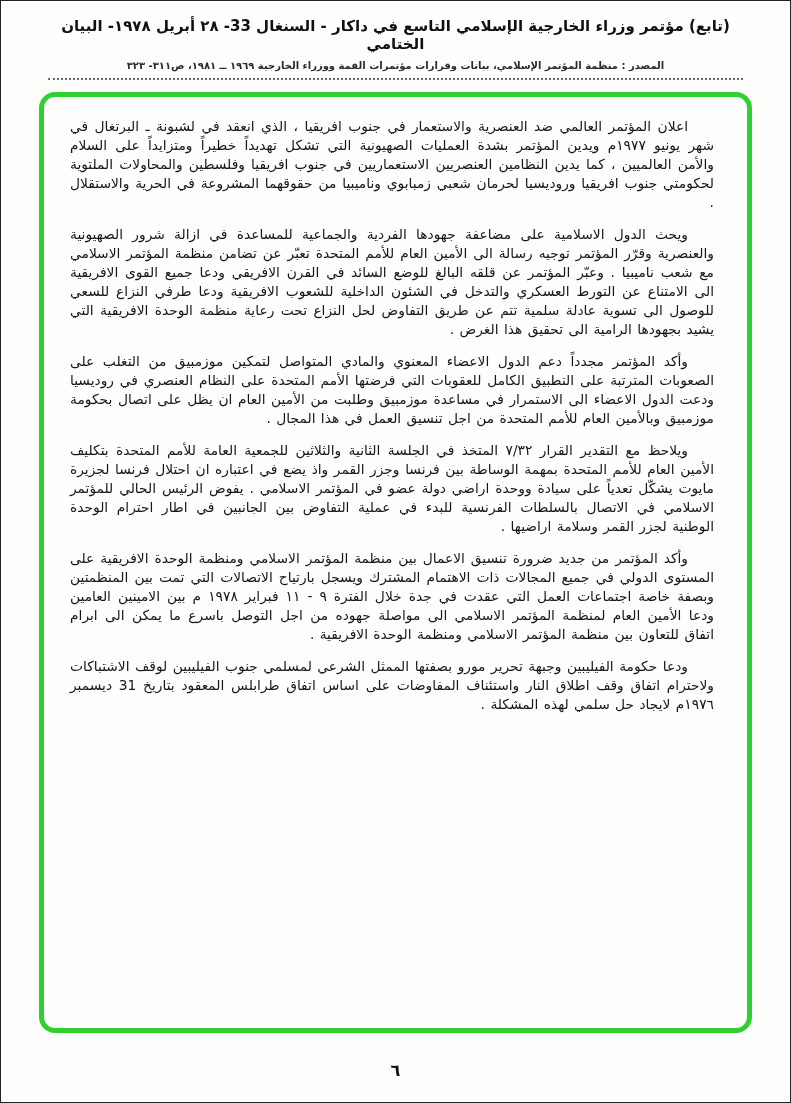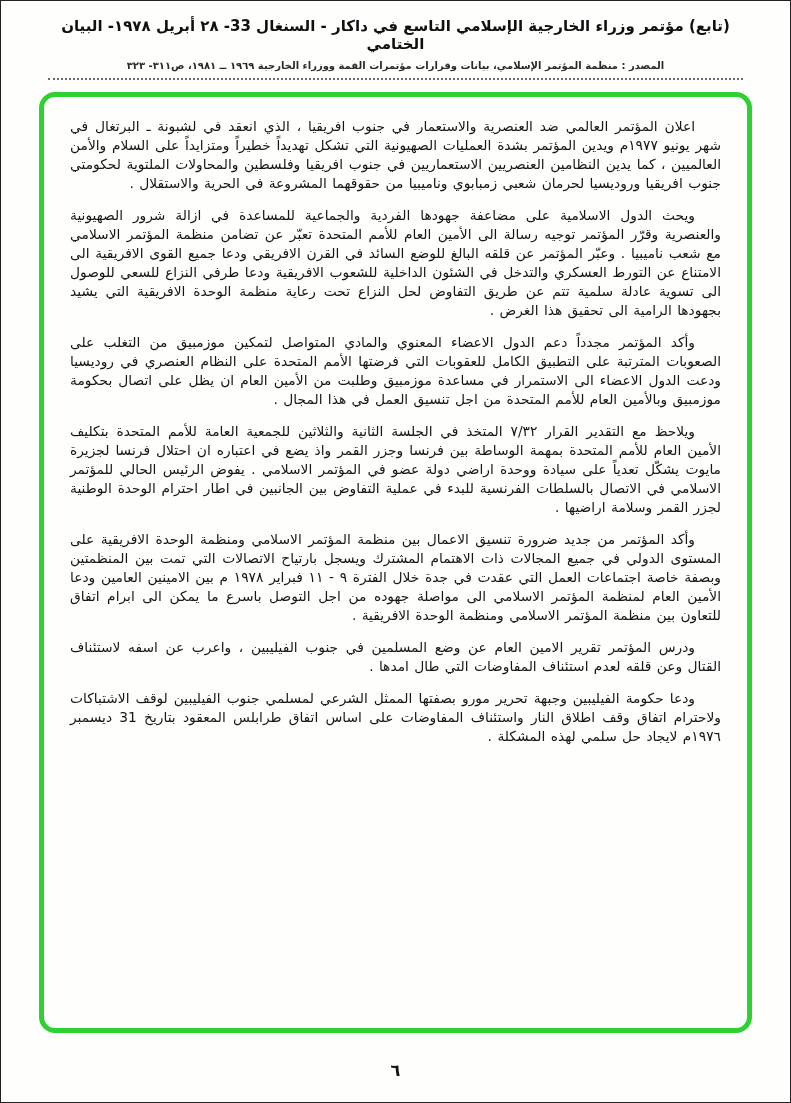--- a/index.html
+++ b/index.html
@@ -43,21 +43,21 @@
     border-bottom: 2px dotted #6b6b6b;
     height: 2px;
   }
   .highlight-box {
     box-sizing: border-box;
     width: 713px;
     height: 941px;
     margin: 12px auto 0 auto;
     border: 5px solid #2fd032;
     border-radius: 16px;
-    padding: 20px 26px 16px 26px;
+    padding: 20px 33px 16px 26px;
     overflow: hidden;
     background: #fefefd;
   }
   .para {
     margin: 0 0 13px 0;
     font-size: 13.8px;
     line-height: 19px;
     text-align: justify;
     text-indent: 26px;
     word-spacing: 1px;
@@ -87,21 +87,20 @@
     <div class="doc-source">المصدر : منظمة المؤتمر الإسلامي، بيانات وقرارات مؤتمرات القمة ووزراء الخارجية ١٩٦٩ ــ ١٩٨١، ص٣١١- ٣٢٣</div>
     <div class="header-rule"></div>
   </header>
 
   <section class="highlight-box" style="border-color: rgb(47, 208, 50);">
     <p class="para">اعلان المؤتمر العالمي ضد العنصرية والاستعمار في جنوب افريقيا ، الذي انعقد في لشبونة ـ البرتغال في شهر يونيو ١٩٧٧م ويدين المؤتمر بشدة العمليات الصهيونية التي تشكل تهديداً خطيراً ومتزايداً على السلام والأمن العالميين ، كما يدين النظامين العنصريين الاستعماريين في جنوب افريقيا وفلسطين والمحاولات الملتوية لحكومتي جنوب افريقيا وروديسيا لحرمان شعبي زمبابوي وناميبيا من حقوقهما المشروعة في الحرية والاستقلال .</p>
     <p class="para">ويحث الدول الاسلامية على مضاعفة جهودها الفردية والجماعية للمساعدة في ازالة شرور الصهيونية والعنصرية وقرّر المؤتمر توجيه رسالة الى الأمين العام للأمم المتحدة تعبّر عن تضامن منظمة المؤتمر الاسلامي مع شعب ناميبيا . وعبّر المؤتمر عن قلقه البالغ للوضع السائد في القرن الافريقي ودعا جميع القوى الافريقية الى الامتناع عن التورط العسكري والتدخل في الشئون الداخلية للشعوب الافريقية ودعا طرفي النزاع للسعي للوصول الى تسوية عادلة سلمية تتم عن طريق التفاوض لحل النزاع تحت رعاية منظمة الوحدة الافريقية التي يشيد بجهودها الرامية الى تحقيق هذا الغرض .</p>
     <p class="para">وأكد المؤتمر مجدداً دعم الدول الاعضاء المعنوي والمادي المتواصل لتمكين موزمبيق من التغلب على الصعوبات المترتبة على التطبيق الكامل للعقوبات التي فرضتها الأمم المتحدة على النظام العنصري في روديسيا ودعت الدول الاعضاء الى الاستمرار في مساعدة موزمبيق وطلبت من الأمين العام ان يظل على اتصال بحكومة موزمبيق وبالأمين العام للأمم المتحدة من اجل تنسيق العمل في هذا المجال .</p>
     <p class="para">ويلاحظ مع التقدير القرار ٧/٣٢ المتخذ في الجلسة الثانية والثلاثين للجمعية العامة للأمم المتحدة بتكليف الأمين العام للأمم المتحدة بمهمة الوساطة بين فرنسا وجزر القمر واذ يضع في اعتباره ان احتلال فرنسا لجزيرة مايوت يشكّل تعدياً على سيادة ووحدة اراضي دولة عضو في المؤتمر الاسلامي .  يفوض الرئيس الحالي للمؤتمر الاسلامي في الاتصال بالسلطات الفرنسية للبدء في عملية التفاوض بين الجانبين في اطار احترام الوحدة الوطنية لجزر القمر وسلامة اراضيها .</p>
     <p class="para">وأكد المؤتمر من جديد ضرورة تنسيق الاعمال بين منظمة المؤتمر الاسلامي ومنظمة الوحدة الافريقية على المستوى الدولي في جميع المجالات ذات الاهتمام المشترك ويسجل بارتياح الاتصالات التي تمت بين المنظمتين وبصفة خاصة اجتماعات العمل التي عقدت في جدة خلال الفترة ٩ - ١١ فبراير ١٩٧٨ م بين الامينين العامين ودعا الأمين العام لمنظمة المؤتمر الاسلامي الى مواصلة جهوده من اجل التوصل باسرع ما يمكن الى ابرام اتفاق للتعاون بين منظمة المؤتمر الاسلامي ومنظمة الوحدة الافريقية .</p>
-    <p class="para">ودرس المؤتمر تقرير الامين العام عن وضع المسلمين في جنوب الفيليبين ، واعرب عن اسفه لاستئناف القتال وعن قلقه لعدم استئناف المفاوضات التي طال امدها .</p>
     <p class="para">ودعا حكومة الفيليبين وجبهة تحرير مورو بصفتها الممثل الشرعي لمسلمي جنوب الفيليبين لوقف الاشتباكات ولاحترام اتفاق وقف اطلاق النار واستئناف المفاوضات على اساس اتفاق طرابلس المعقود بتاريخ 31 ديسمبر ١٩٧٦م لايجاد حل سلمي لهذه المشكلة .</p>
   </section>
 
   <footer class="doc-footer">
     <span class="page-number">٦</span>
   </footer>
 
 </div>
 
 </body></html>

